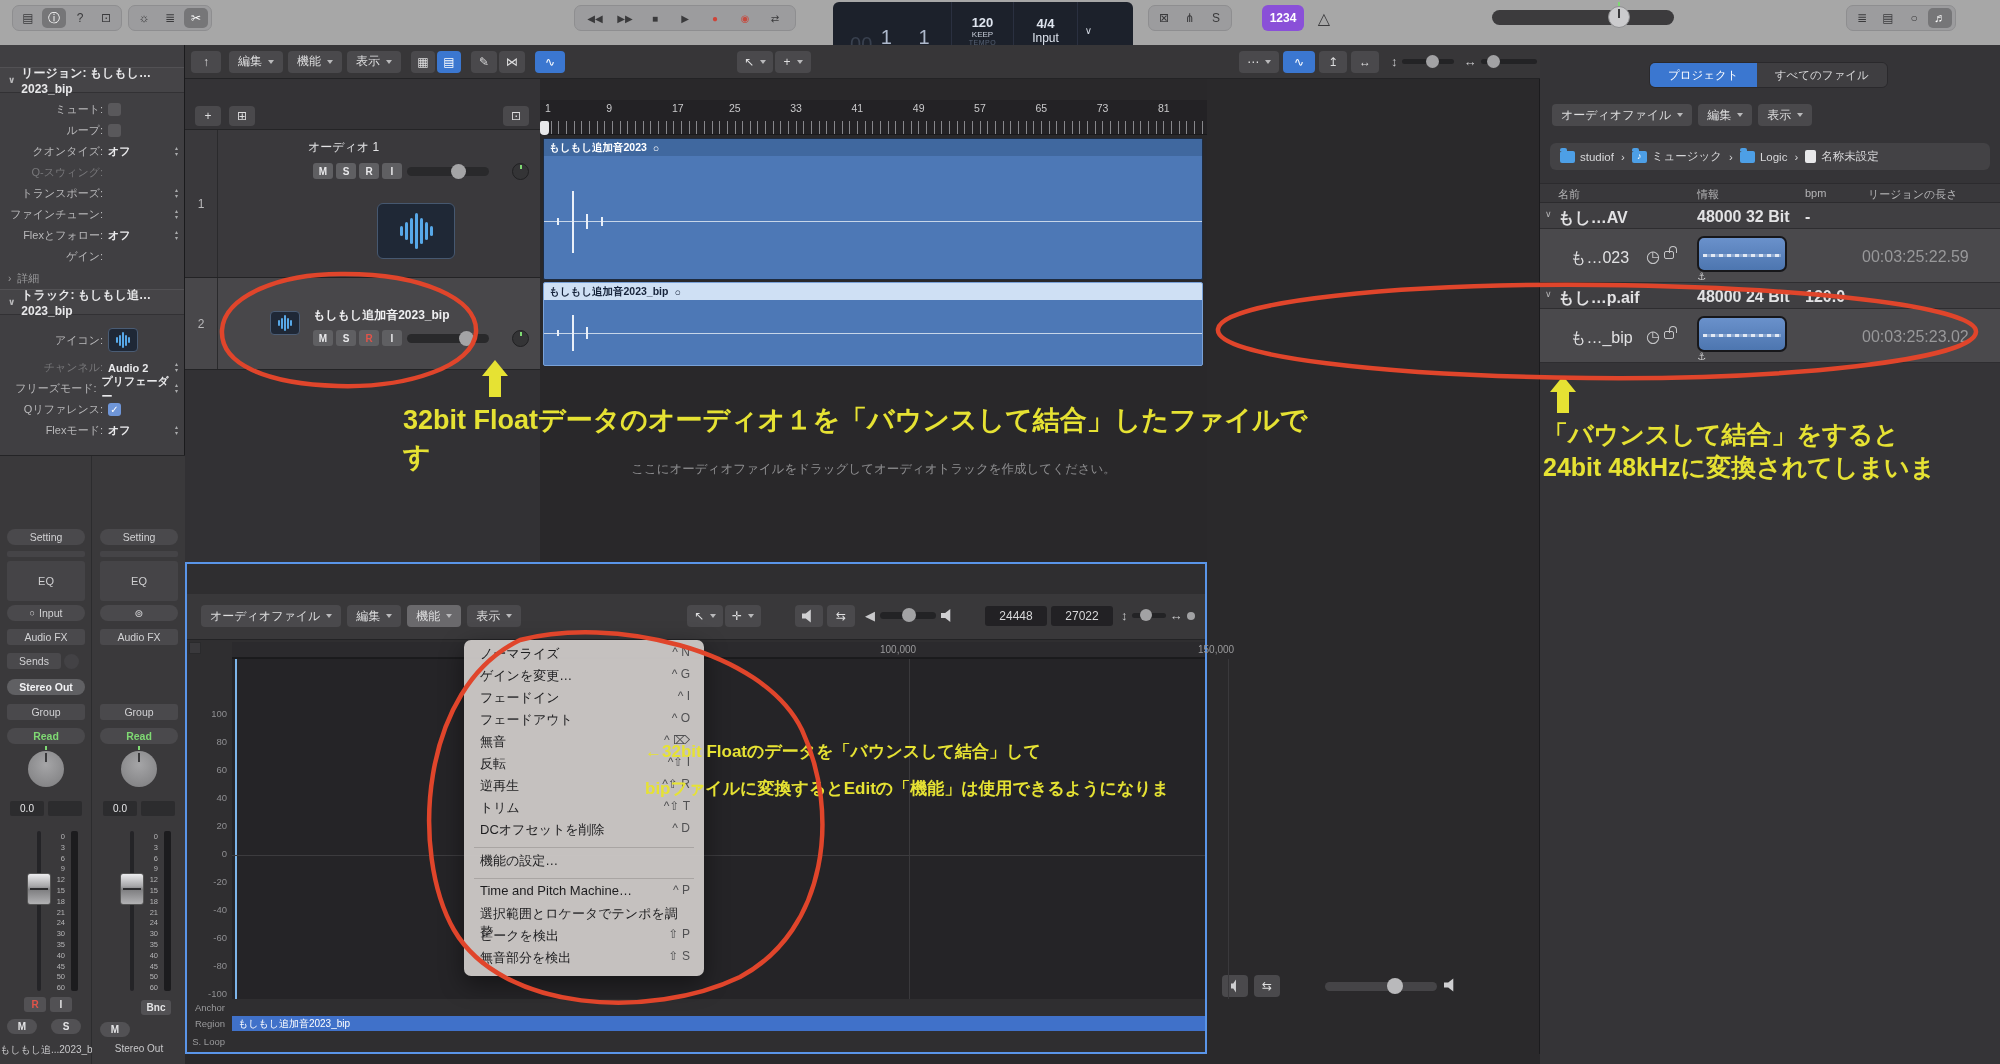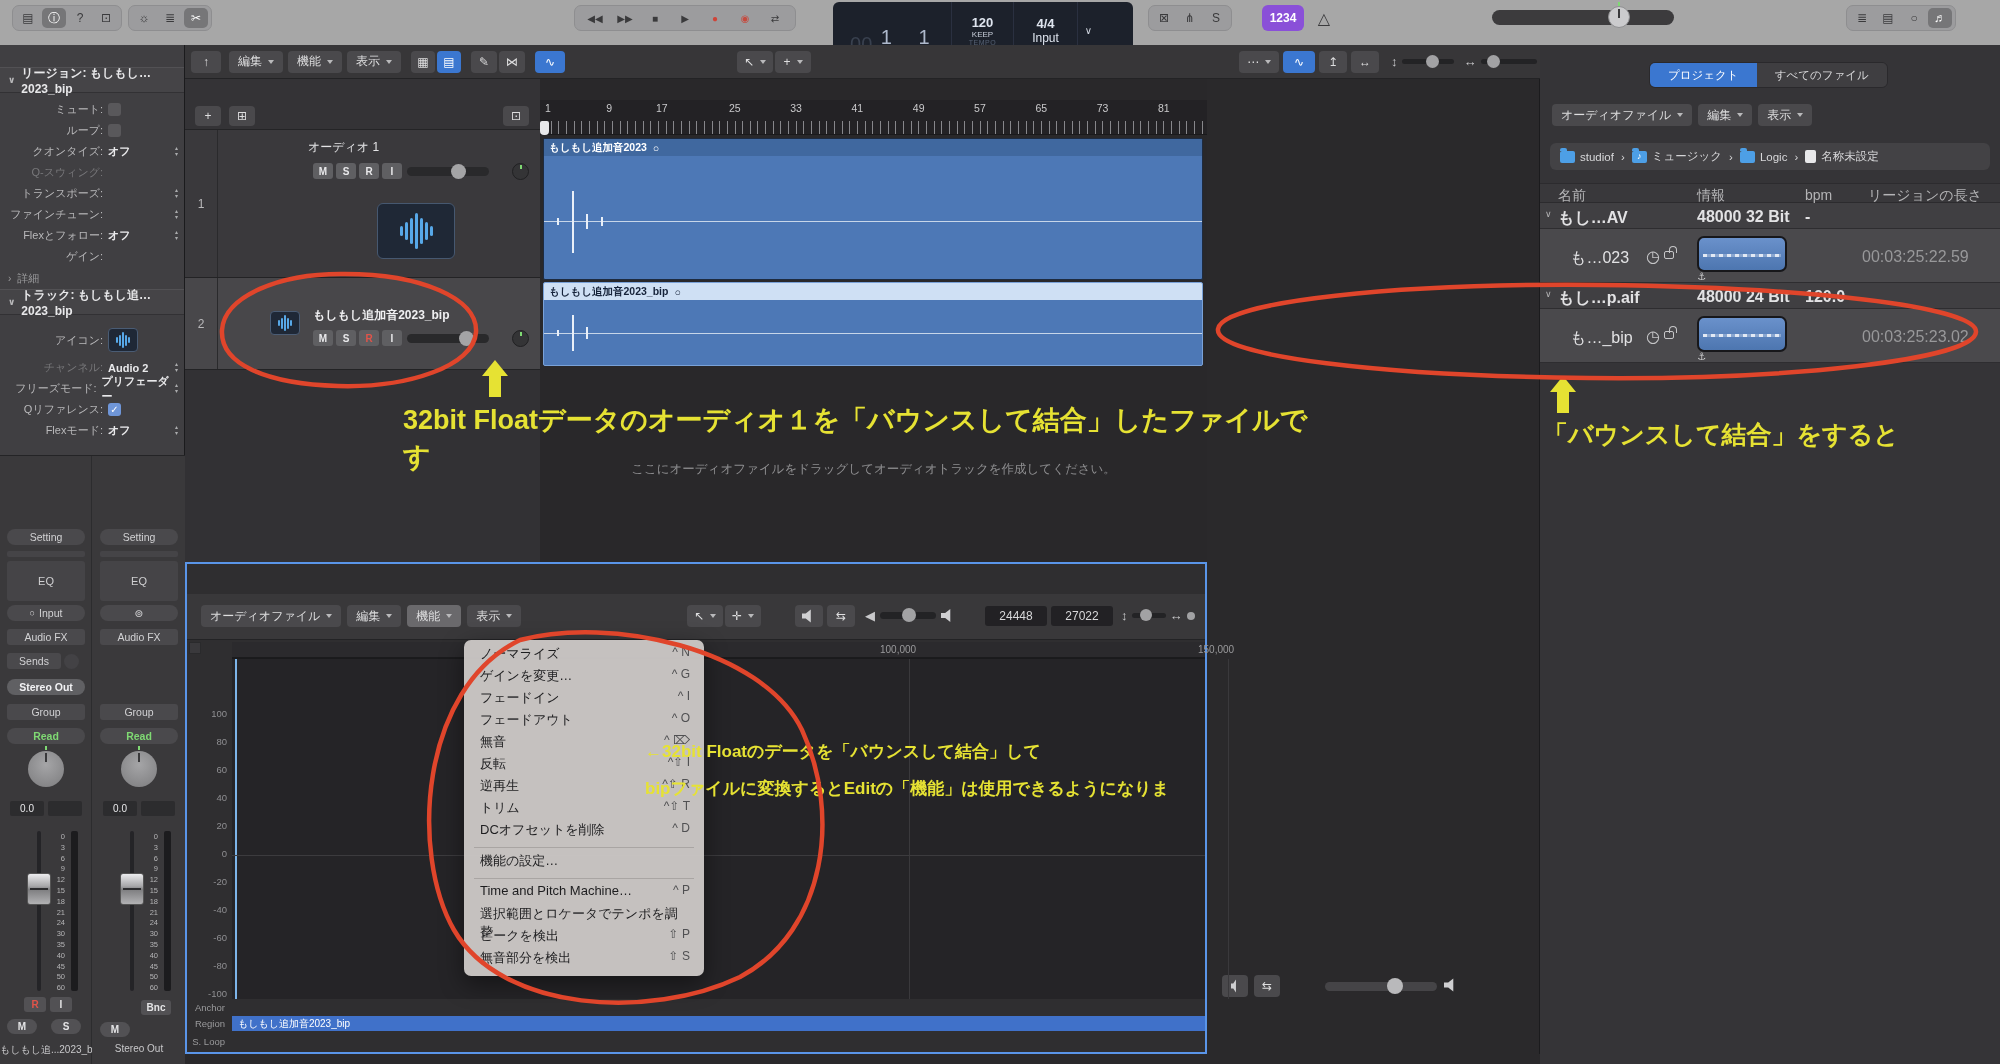--- a/index.html
+++ b/index.html
@@ -78,21 +78,21 @@
 #ed-wave{position:absolute;left:45px;top:94px;width:973px;height:341px;background:#252427;border-top:1px solid #1a1a1c}
 .gline{position:absolute;top:0;bottom:0;width:1px;background:#3a393c}
 .sclabel{position:absolute;right:0;width:30px;text-align:right;font-size:9.5px;color:#8f8f92}
 .edrow{position:absolute;left:0;width:100%;font-size:9.5px;color:#9a9a9c}
 #ctx-menu{position:absolute;left:277px;top:76px;width:240px;background:rgba(202,198,196,.97);border-radius:7px;box-shadow:0 8px 24px rgba(0,0,0,.45);padding:5px 0;z-index:9}
 .mitem{height:22px;display:flex;align-items:flex-start;padding:0 14px 0 16px;font-size:13px;color:#1d1d1f}
 .mshort{margin-left:auto;color:#505052;font-size:12px}
 .msep{height:1px;background:#a9a5a3;margin:4px 10px}
 #browser{position:absolute;left:1540px;top:45px;width:460px;height:1019px;background:#353437}
 .bptab{height:24px;padding:0 18px;display:flex;align-items:center;font-size:11.5px;color:#d8d8da;background:#3f3e41}
-.bhead{position:absolute;font-size:14px;color:#b4b4b6}
+.bhead{position:absolute;font-size:11px;color:#b4b4b6}
 .brow{position:absolute;left:0;width:460px}
 .bcell{position:absolute;font-size:16px;color:#e2e2e4;white-space:nowrap}
 .fthumb{position:absolute;width:90px;height:36px;border:2px solid #17171a;border-radius:7px;background:linear-gradient(#6a91cb,#4d76b0)}
 .fthumb:after{content:"";position:absolute;left:4px;right:4px;top:16px;height:3px;background:repeating-linear-gradient(90deg,#e2e9f4 0 4px,rgba(226,233,244,.35) 4px 8px)}
 .lock{display:inline-block;width:10px;height:8px;border:1.5px solid #c6c6c8;border-radius:2px;position:relative;vertical-align:bottom}
 .lock:before{content:"";position:absolute;top:-6px;left:4px;width:6px;height:6px;border:1.5px solid #c6c6c8;border-bottom:none;border-radius:4px 4px 0 0}
 .bfold{display:inline-block;width:15px;height:12px;background:#4d9fe6;border-radius:2px;position:relative;margin-right:5px;vertical-align:-2px}
 .bfold:before{content:"";position:absolute;left:0;top:-3px;width:7px;height:3px;background:#4d9fe6;border-radius:2px 2px 0 0}
 .bdoc{display:inline-block;width:11px;height:13px;background:#e8e8ea;border-radius:2px;margin-right:5px;vertical-align:-2px}
 
@@ -462,21 +462,21 @@
         <div>作成してください。</div>
       </div>
   </div>
 </div>
 
 <div id="canvas">
   <div id="ruler">
     <div id="arr-ruler-nums">
         <span class="rnum" style="left: 5px;">1</span>
         <span class="rnum" style="left: 66.3px;">9</span>
-        <span class="rnum" style="left: 116px;">17</span>
+        <span class="rnum" style="left: 132px;">17</span>
         <span class="rnum" style="left: 188.9px;">25</span>
         <span class="rnum" style="left: 250.2px;">33</span>
         <span class="rnum" style="left: 311.5px;">41</span>
         <span class="rnum" style="left: 372.8px;">49</span>
         <span class="rnum" style="left: 434.1px;">57</span>
         <span class="rnum" style="left: 495.4px;">65</span>
         <span class="rnum" style="left: 556.7px;">73</span>
         <span class="rnum" style="left: 618px;">81</span>
         <span class="rnum" style="left: 679.3px;">89</span>
         <span class="rnum" style="left: 740.6px;">97</span>
@@ -731,17 +731,18 @@
   <path d="M1600,285 C1800,287 1978,306 1976,332 C1974,360 1788,380 1588,378 C1388,376 1214,357 1218,329 C1222,301 1400,283 1600,285 Z" fill="none" stroke="#e0452b" stroke-width="4.5" stroke-linecap="round"></path>
 </svg>
 <div class="uparrow" style="left:482px;top:360px"></div>
 <div class="ylw" style="left:403px;top:402px;font-size:27px;line-height:37px">
   <div>32bit Floatデータのオーディオ１を「バウンスして結合」したファイルで</div>
     <div>す</div>
 </div>
 <div class="uparrow" style="left:1550px;top:376px"></div>
 <div class="ylw" style="left:1543px;top:418px;font-size:25px;line-height:33px">
   <div>「バウンスして結合」をすると</div>
+    <div>24bit 48kHzに変換されてしまいま</div>
 </div>
 <div class="ylw" style="left:645px;top:733px;font-size:17px;line-height:37px">
   <div>←32bit Floatのデータを「バウンスして結合」して</div>
     <div>bipファイルに変換するとEditの「機能」は使用できるようになりま</div>
 </div>
 
 </body></html>

